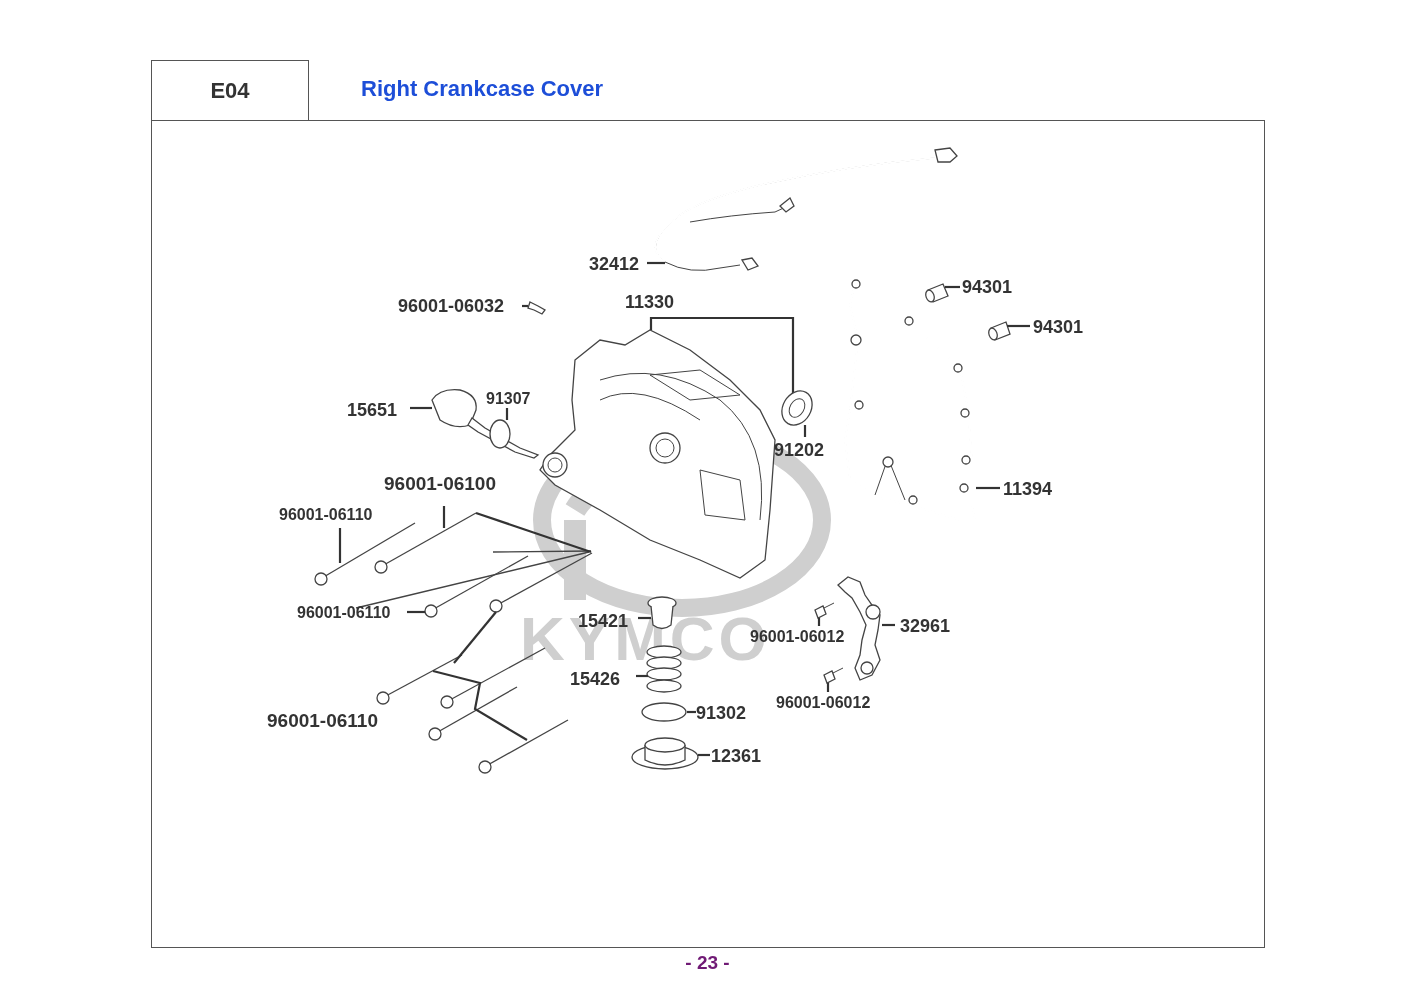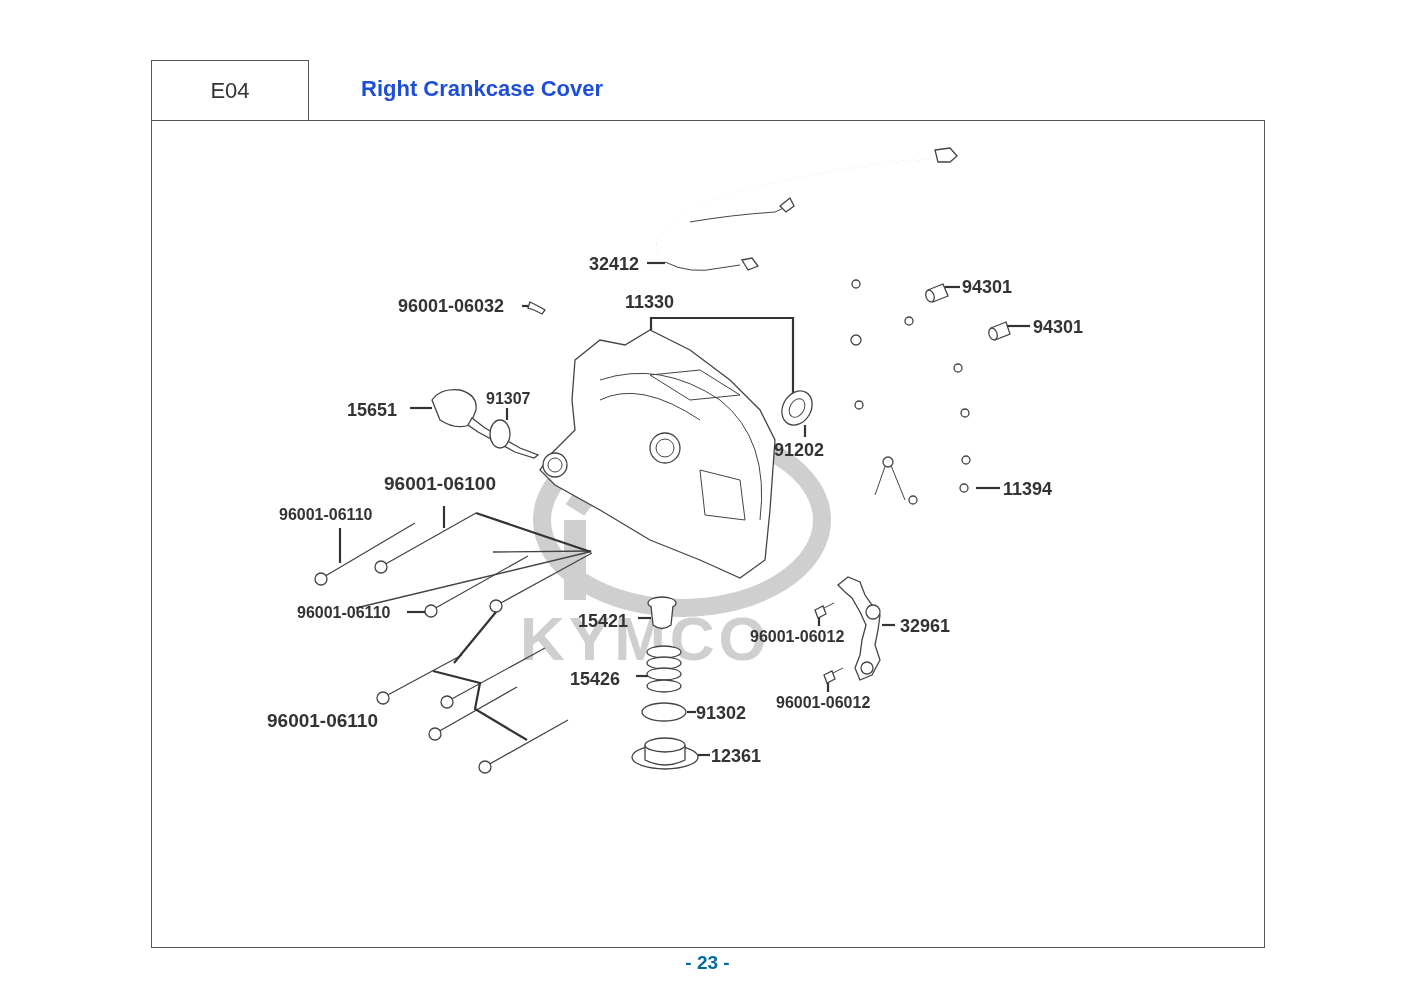--- a/index.html
+++ b/index.html
@@ -1,26 +1,26 @@
 <!DOCTYPE html>
 <html><head>
 <meta charset="utf-8">
 <style>
   html, body { margin:0; padding:0; background:#ffffff; }
   body { width:1415px; height:1000px; position:relative; overflow:hidden;
          font-family:"Liberation Sans", sans-serif; color:#333333; }
   .hdr-code { position:absolute; left:151px; top:60px; width:158px; height:61px;
               border:1px solid #555; border-bottom:none; box-sizing:border-box;
               display:flex; align-items:center; justify-content:center;
-              font-weight:normal; font-size:22px; color:#333; }
+              font-weight:bold; font-size:22px; color:#333; }
   .hdr-title { position:absolute; left:361px; top:76px; font-weight:bold; font-size:22px; color:#1d4ed8; }
   .frame { position:absolute; left:151px; top:120px; width:1114px; height:828px;
            border:1.5px solid #555; box-sizing:border-box; }
   .page-num { position:absolute; left:0; width:1415px; top:952px; text-align:center;
-              font-weight:bold; font-size:19px; color:#0369a1; }
+              font-weight:bold; font-size:19px; color:#701a75; }
   svg#diagram { position:absolute; left:0; top:0; }
   .lbl { font-family:"Liberation Sans", sans-serif; font-weight:bold; fill:#333; }
   .ln { stroke:#333; stroke-width:2.2; fill:none; }
   .part { stroke:#444; stroke-width:1.3; fill:#fff; }
   .thin { stroke:#444; stroke-width:1; fill:none; }
   .wm { fill:none; stroke:#cfcfcf; }
 </style>
 </head>
 <body>
 

